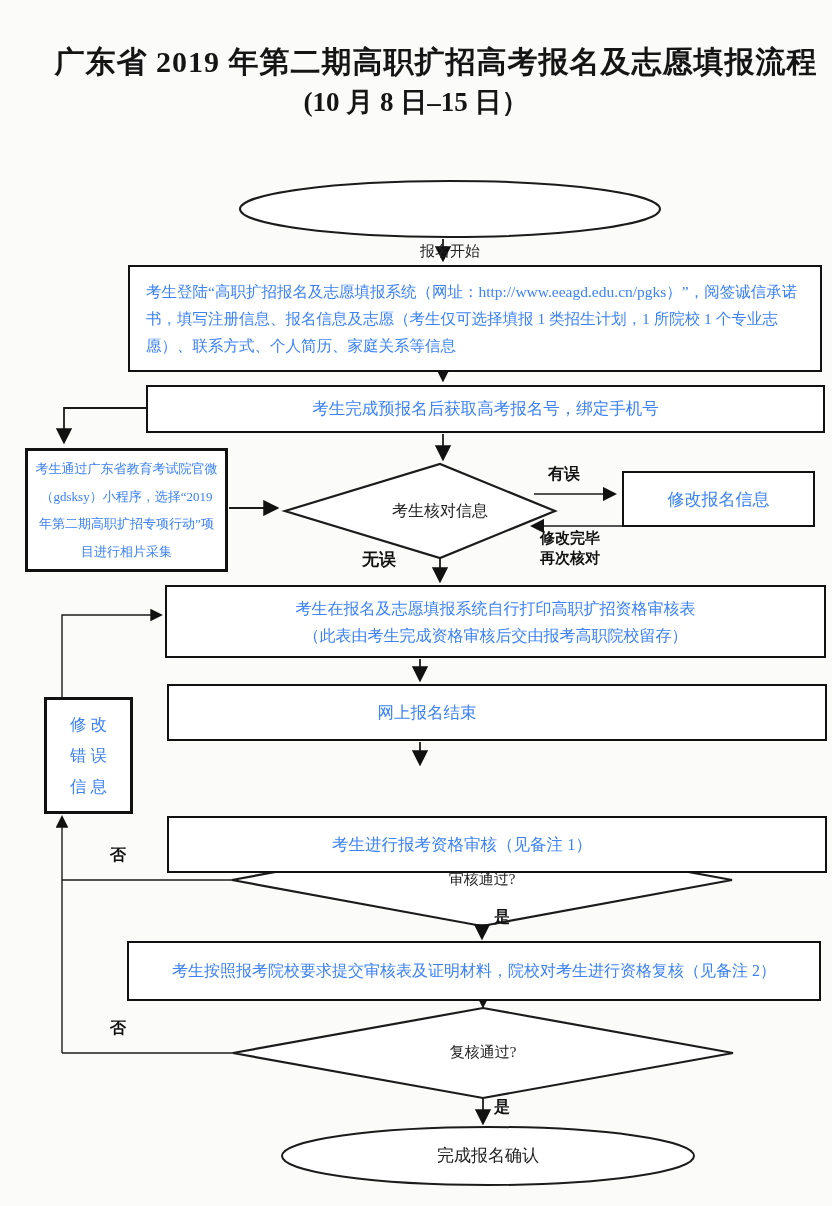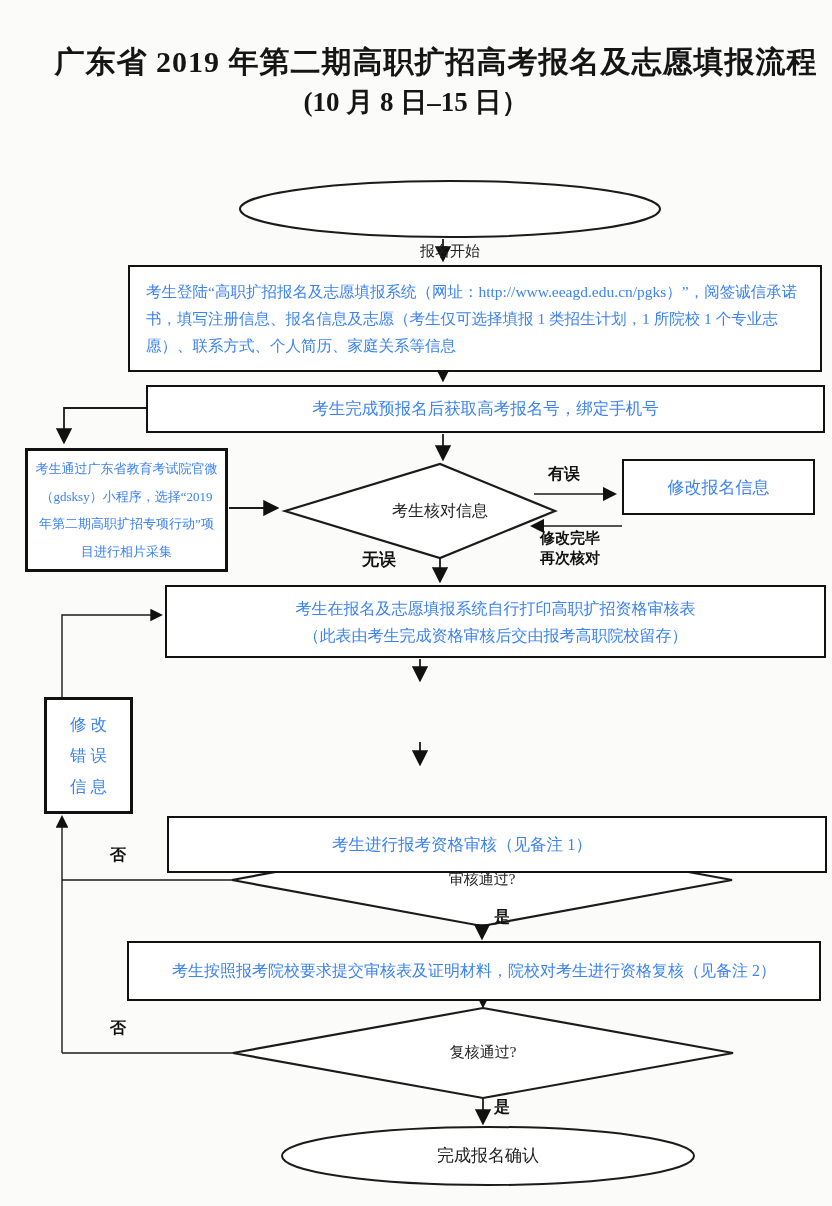--- a/index.html
+++ b/index.html
@@ -36,21 +36,21 @@
   }
   .edge-label{
     position:absolute;z-index:3;font-weight:bold;color:#111;
   }
   #box-login{left:128px;top:265px;width:694px;height:107px;
     padding:8px 16px;justify-content:flex-start;text-align:left;
     font-size:15.5px;line-height:27px;}
   #box-prereg{left:146px;top:385px;width:679px;height:48px;font-size:16.5px;}
   #box-photo{left:25px;top:448px;width:203px;height:124px;border-width:3px;
     font-size:13px;line-height:27.5px;padding:6px 5px;}
-  #box-modify{left:622px;top:459px;width:193px;height:56px;font-size:17px;}
+  #box-modify{left:622px;top:471px;width:193px;height:56px;font-size:17px;}
   #box-print{left:165px;top:585px;width:661px;height:73px;
     font-size:16px;line-height:27px;}
   #box-online-end{left:167px;top:684px;width:660px;height:57px;
     font-size:16.5px;padding-right:140px;}
   #box-audit{left:167px;top:768px;width:660px;height:57px;
     font-size:16.5px;padding-right:70px;margin-top:48px;}
   #box-mod-error{left:44px;top:697px;width:89px;height:117px;border-width:3px;
     font-size:16.5px;line-height:31px;}
   #box-submit{left:127px;top:941px;width:694px;height:60px;font-size:16px;}
   #label-start{left:300px;top:198px;width:300px;font-size:15px;margin-top:44px;}
@@ -116,20 +116,23 @@
   <div class="box" id="box-photo">
     <span>考生通过广东省教育考试院官微（gdsksy）小程序，选择“2019 年第二期高职扩招专项行动”项目进行相片采集</span>
   </div>
   <div class="box" id="box-modify">
     <span>修改报名信息</span>
   </div>
   <div class="box" id="box-print">
     <span class="multiline">考生在报名及志愿填报系统自行打印高职扩招资格审核表
 （此表由考生完成资格审核后交由报考高职院校留存）</span>
   </div>
+  <div class="box" id="box-online-end">
+    <span>网上报名结束</span>
+  </div>
   <div class="box" id="box-audit">
     <span>考生进行报考资格审核（见备注 1）</span>
   </div>
   <div class="box" id="box-mod-error">
     <span class="multiline">修 改
 错 误
 信 息</span>
   </div>
   <div class="box" id="box-submit">
     <span>考生按照报考院校要求提交审核表及证明材料，院校对考生进行资格复核（见备注 2）</span>

